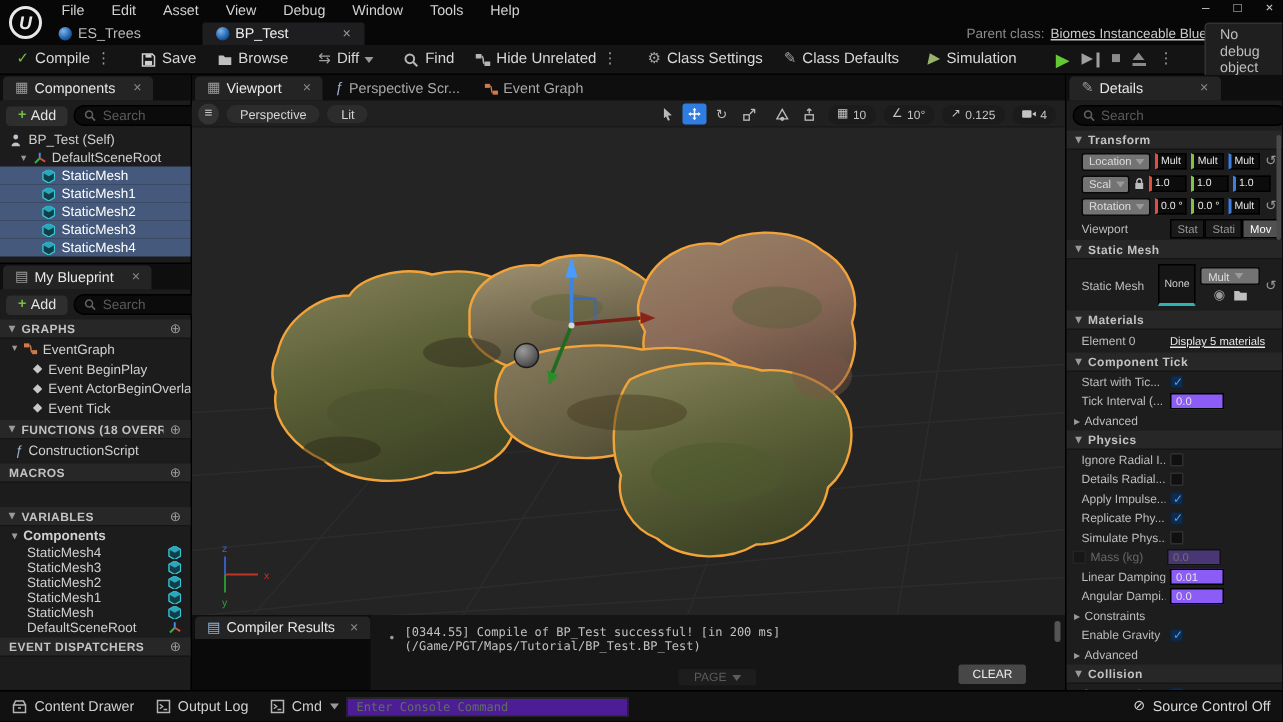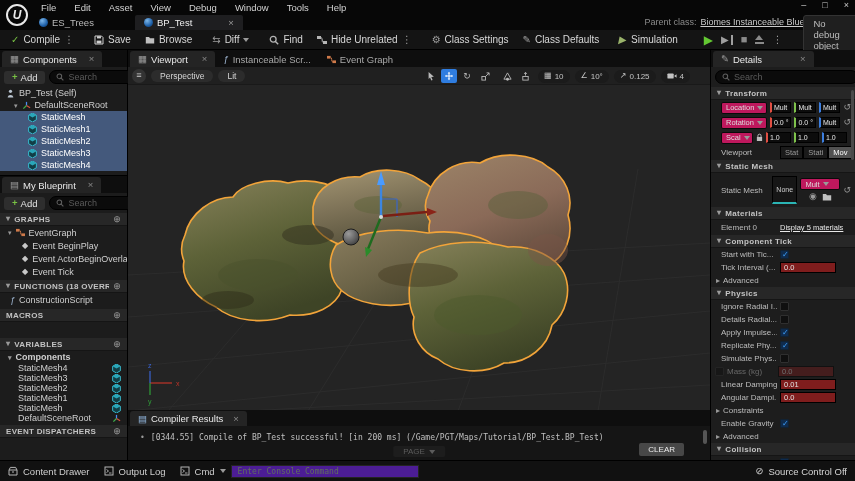--- a/index.html
+++ b/index.html
@@ -56,50 +56,50 @@
 .trow.sel{background:#44597c;color:#fff}
 
 .left-col{position:absolute;top:50px;left:0;width:128px;bottom:21px;background:#1c1c1c;border-right:1px solid #000}
 .comp-panel{height:126px;border-bottom:1px solid #000}
 .bp-panel{position:absolute;top:126px;left:0;right:0;bottom:0}
 
 .center-col{position:absolute;top:50px;left:128px;width:582px;bottom:21px;display:flex;flex-direction:column}
 .vp-toolbar{height:18px;background:#202020;display:flex;align-items:center;padding:0 4px;position:relative;border-bottom:1px solid #191919}
 .circle-btn{width:14px;height:14px;border-radius:50%;background:#333;display:flex;align-items:center;justify-content:center;color:#ccc;font-size:9px;margin-right:5px}
 .pill{background:#333333aa;border-radius:8px;padding:1px 9px;font-size:8.5px;color:#d6d6d6;margin-right:5px}
-.vp-tools{position:absolute;right:20px;top:2px;display:flex;align-items:center;gap:2px}
+.vp-tools{position:absolute;right:6px;top:2px;display:flex;align-items:center;gap:2px}
 .vbtn{width:16px;height:14px;border-radius:2px;display:flex;align-items:center;justify-content:center;color:#b9b9b9;font-size:9px}
 .vbtn.active{background:#2f7de0;color:#fff}
 .vpill{display:flex;align-items:center;gap:3px;background:#16161688;border-radius:8px;height:13px;padding:0 6px;font-size:8px;color:#c4c4c4;margin-left:3px}
 .viewport{flex:1;position:relative;background:#242424;overflow:hidden}
 .viewport svg{position:absolute;inset:0}
 
-.compiler{height:50px;display:flex;flex-direction:column}
+.compiler{height:50px;display:flex;flex-direction:row}
 .comp-body{flex:1;background:#151515;position:relative}
 .comp-msg{position:absolute;left:12px;top:7px;font-family:"DejaVu Sans Mono",monospace;font-size:8px;color:#c0c0c0;display:flex;gap:6px;align-items:center}
 .page-btn{position:absolute;left:50%;transform:translateX(-50%);bottom:3px;background:#1d1d1d;color:#5c5c5c;padding:1px 10px;border-radius:2px;font-size:8px;display:flex;gap:4px;align-items:center}
 .clear-btn{position:absolute;right:26px;bottom:4px;background:#474747;color:#ececec;padding:2px 9px;border-radius:2px;font-size:8px}
 .comp-scroll{position:absolute;right:3px;top:4px;width:4px;height:14px;background:#555;border-radius:2px}
 
 .details{position:absolute;top:50px;right:0;width:145px;bottom:21px;background:#1d1d1d;border-left:1px solid #000;overflow:hidden}
 .d-search{display:flex;align-items:center;gap:4px;padding:3px 4px}
 .d-row{min-height:13px;display:flex;align-items:center;gap:3px;padding:1px 4px 1px 10px;font-size:8px;color:#bdbdbd}
 .d-lbl{width:56px;flex-shrink:0;white-space:nowrap;overflow:hidden}
-.dbtn{background:#be185d;border:1px solid #0a0a0a;border-radius:2px;height:12px;display:flex;align-items:center;gap:3px;padding:0 4px;font-size:7.5px;color:#ddd;white-space:nowrap}
+.dbtn{background:#737373;border:1px solid #0a0a0a;border-radius:2px;height:12px;display:flex;align-items:center;gap:3px;padding:0 4px;font-size:7.5px;color:#ddd;white-space:nowrap}
 .vf{height:11px;width:25px;background:#0c0c0c;border:1px solid #000;display:flex;align-items:center;padding:0 2px;font-size:7px;color:#e8e8e8;overflow:hidden;white-space:nowrap}
 .bx{border-left:2px solid #e04f43}.by{border-left:2px solid #7fc24c}.bz{border-left:2px solid #3d7fe0}
 .rst{margin-left:auto;color:#9a9a9a;font-size:9px}
 .seg{display:flex}
 .seg span{padding:1px 4px;background:#1a1a1a;border:1px solid #000;font-size:7.5px;color:#9a9a9a;max-width:28px;overflow:hidden;white-space:nowrap}
 .seg span.on{background:#515151;color:#fff}
 .cb{width:9px;height:9px;background:#101010;border:1px solid #2f2f2f;border-radius:1px;position:relative;flex-shrink:0}
 .cb.on{background:#0f2b4d;border-color:#123}
 .cb.on::after{content:"✓";position:absolute;top:-1px;left:1px;color:#3fa3ff;font-size:8px}
 .cb.dim{opacity:.4}
-.vi{width:56px;height:11px;background:#7f1d1d;border:1px solid #000;display:flex;align-items:center;padding:0 3px;font-size:7.5px;color:#e2e2e2}
+.vi{width:36px;height:11px;background:#8b5cf6;border:1px solid #000;display:flex;align-items:center;padding:0 3px;font-size:7.5px;color:#e2e2e2}
 .vi.dim{opacity:.4}
 .dim{opacity:.45}
 .thumb{width:30px;height:28px;background:#161616;border:1px solid #000;border-bottom:2px solid #2bb5b5;display:flex;align-items:center;justify-content:center;font-size:7px;color:#cfcfcf}
 .link{color:#e8e8e8;text-decoration:underline;font-size:7.5px}
 .d-scroll{position:absolute;right:1px;top:40px;width:3px;height:70px;background:#4a4a4a;border-radius:2px}
 
 .statusbar{position:absolute;left:0;right:0;bottom:0;height:21px;background:#111;border-top:1px solid #000;display:flex;align-items:center;padding:0 8px;gap:14px;font-size:9.5px;color:#cfcfcf}
 .sbtn{display:flex;align-items:center;gap:5px}
 .cmd-group{display:flex;align-items:center;gap:5px}
 .cmd-input{width:188px;height:13px;background:#4c1d95;border:1px solid #242424;display:flex;align-items:center;padding:0 6px}
@@ -466,21 +466,21 @@
 
   <div class="center-col">
     <div class="panel-tabs">
       <div class="ptab active">
         <span class="ic i-grid" style="color:#9a9a9a"></span>
         <span>Viewport</span>
         <span class="ic i-close" style="margin-left:10px;color:#8a8a8a"></span>
       </div>
       <div class="ptab">
         <span class="ic i-fn" style="color:#9db4d0;font-style:italic"></span>
-        <span>Instanceable Scr...</span>
+        <span>Perspective Scr...</span>
       </div>
       <div class="ptab">
         <svg width="9" height="9" style="color:#cf7a4a">
             <use href="#s-net"></use>
           </svg>
         <span>Event Graph</span>
       </div>
     </div>
     <div class="vp-toolbar">
       <div class="circle-btn">
@@ -669,40 +669,40 @@
       <div class="dbtn" style="width:46px">
         <span>Location</span>
           <span class="chev"></span>
       </div>
       <span class="vf bx">Mult</span>
       <span class="vf by">Mult</span>
       <span class="vf bz">Mult</span>
       <span class="rst ic i-reset"></span>
     </div>
     <div class="d-row" style="height:15px">
-      <div class="dbtn" style="width:46px">
-        <span>Rotation</span>
-          <span class="chev"></span>
-      </div>
-      <span class="vf bx">0.0 °</span>
-      <span class="vf by">0.0 °</span>
-      <span class="vf bz">Mult</span>
-      <span class="rst ic i-reset"></span>
-    </div>
-    <div class="d-row" style="height:15px">
       <div class="dbtn" style="width:32px">
         <span>Scal</span>
           <span class="chev"></span>
       </div>
       <svg width="7" height="9">
           <use href="#s-lock"></use>
         </svg>
       <span class="vf bx">1.0</span>
       <span class="vf by">1.0</span>
       <span class="vf bz">1.0</span>
+    </div>
+    <div class="d-row" style="height:15px">
+      <div class="dbtn" style="width:46px">
+        <span>Rotation</span>
+          <span class="chev"></span>
+      </div>
+      <span class="vf bx">0.0 °</span>
+      <span class="vf by">0.0 °</span>
+      <span class="vf bz">Mult</span>
+      <span class="rst ic i-reset"></span>
     </div>
     <div class="d-row">
       <span class="d-lbl">Viewport</span>
       <div class="seg">
         <span>Stat</span>
         <span>Stati</span>
         <span class="on">Mov</span>
       </div>
     </div>
 

